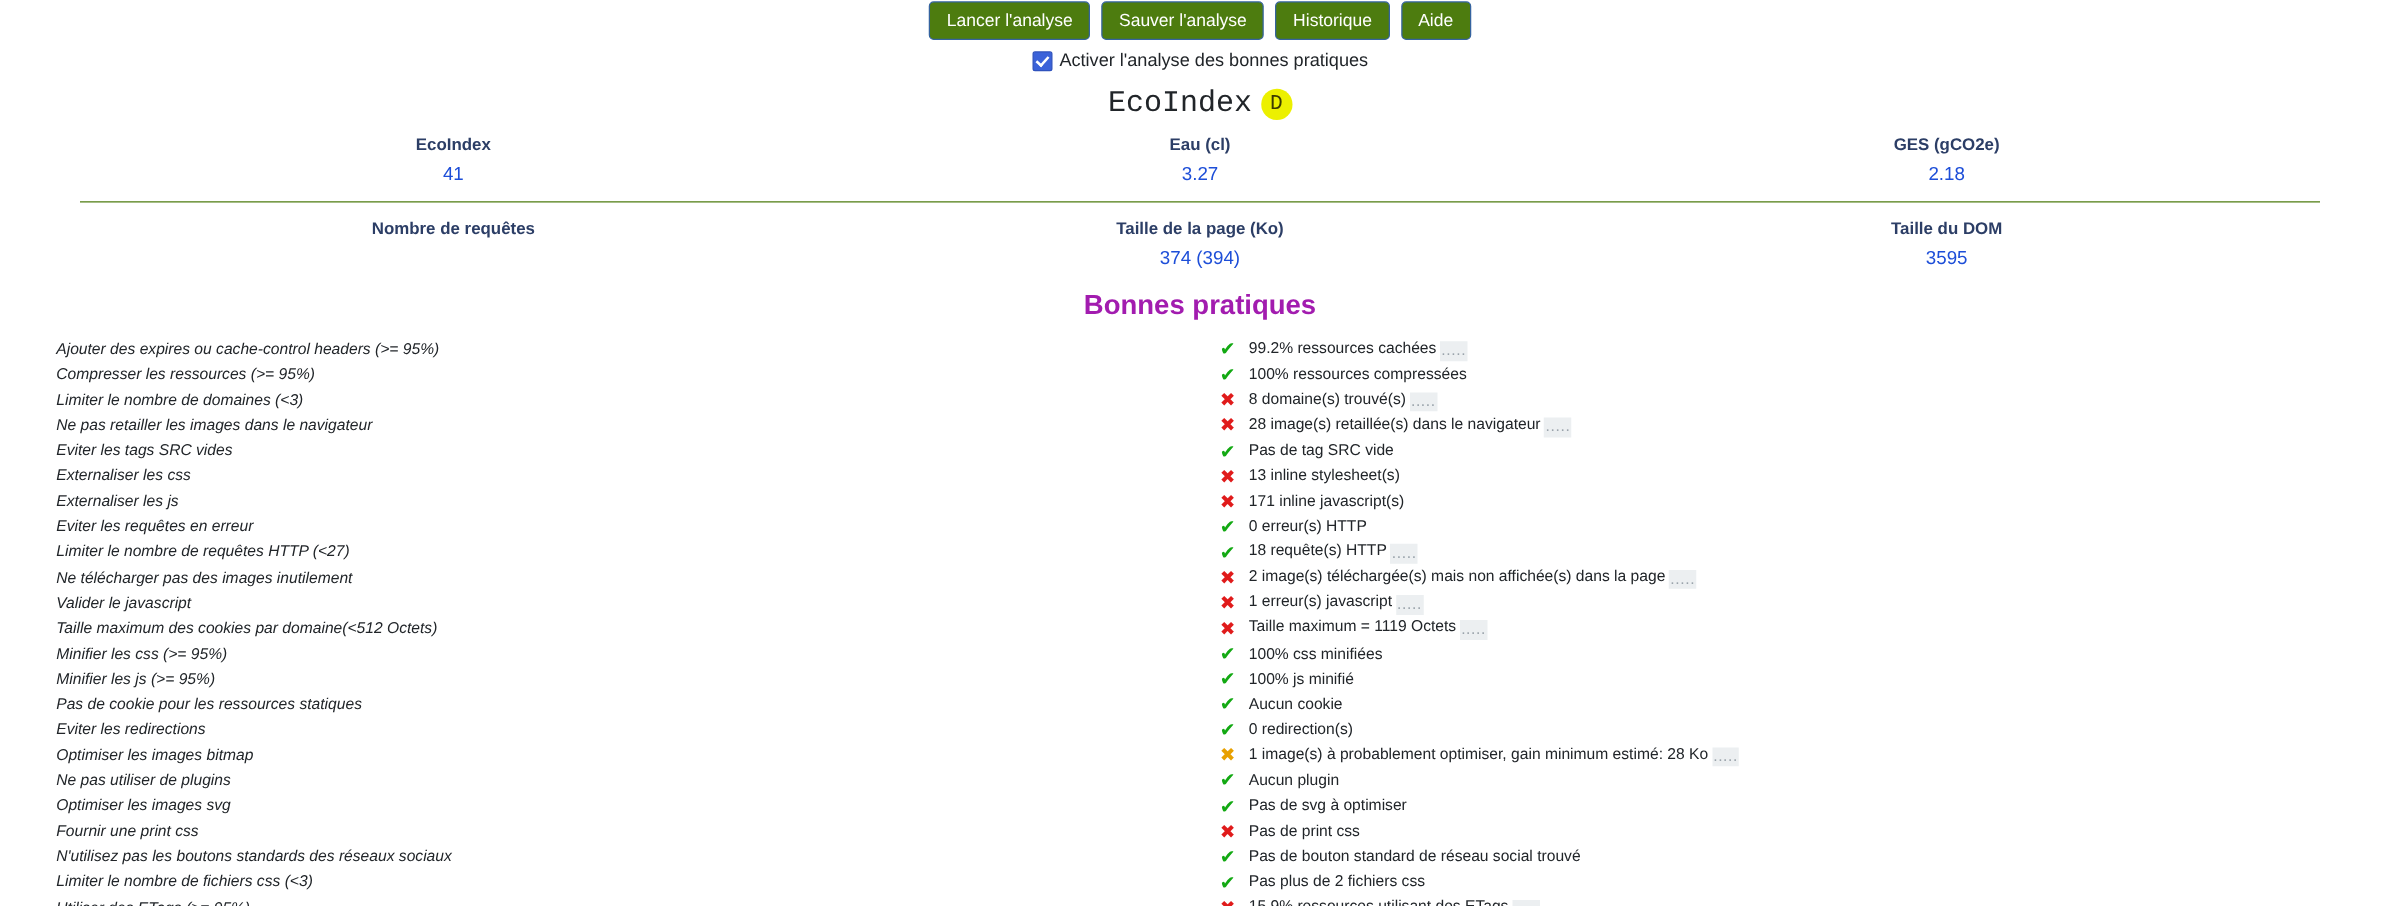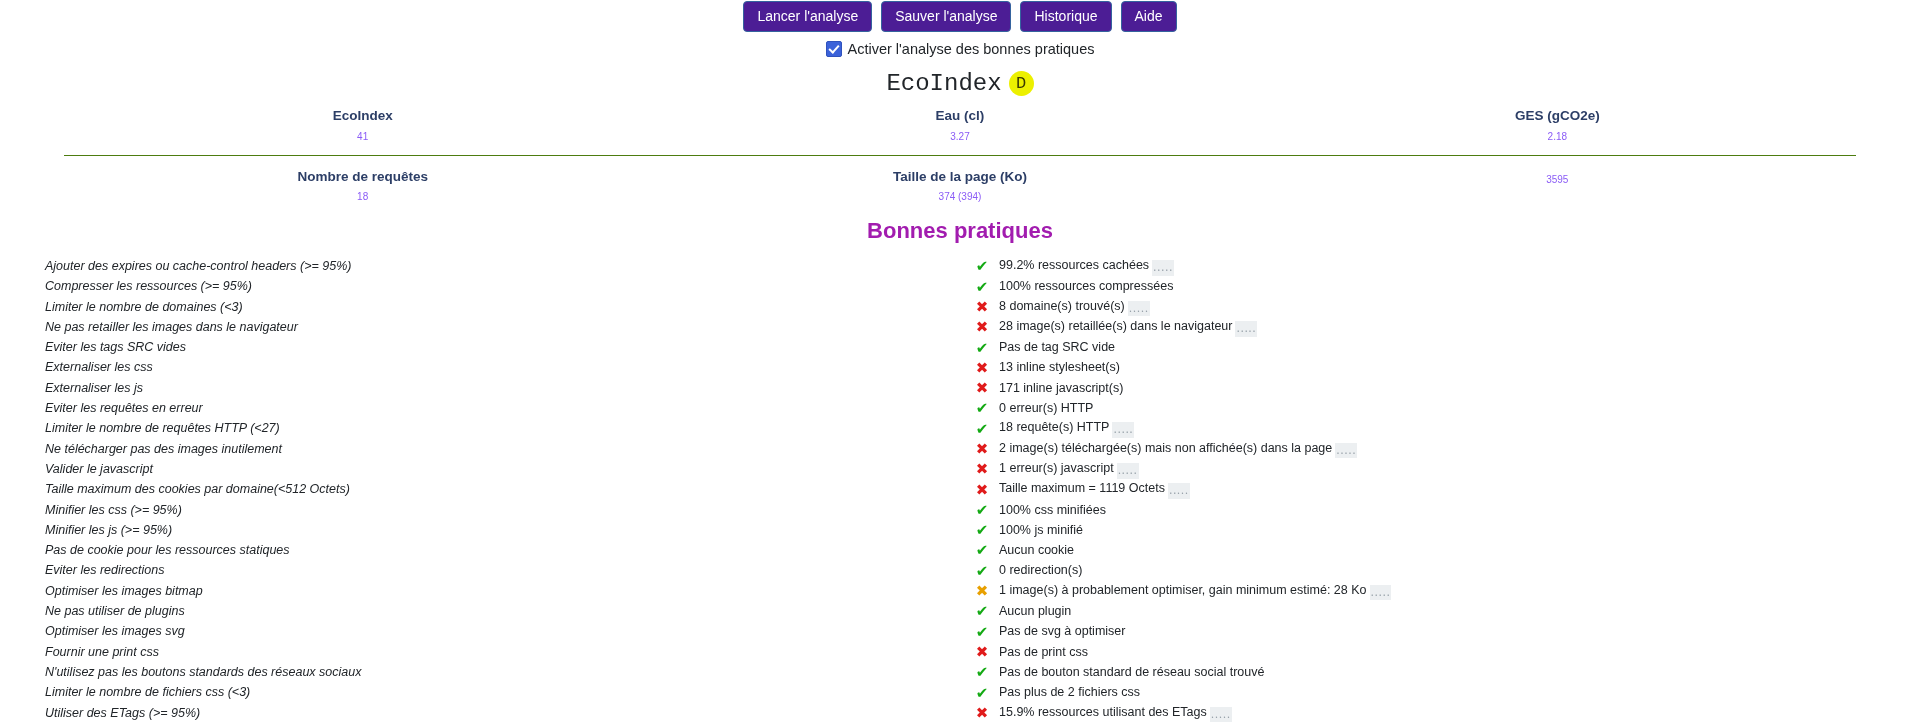--- a/index.html
+++ b/index.html
@@ -22,21 +22,21 @@
 
   
   .toolbar {
     display: flex;
     justify-content: center;
     align-items: flex-start;
     gap: 9px;
     padding-top: 1px;
   }
   .btn {
-    background: #4c1d95;
+    background: #4d7c0f;
     color: #ffffff;
     border: 1px solid #35639f;
     border-radius: 4px;
     font-size: 14px;
     line-height: 1;
     padding: 7px 13px 8px 13px;
     font-family: "Liberation Sans", sans-serif;
     cursor: pointer;
     white-space: nowrap;
   }
@@ -125,22 +125,22 @@
     flex: 1 1 0;
     text-align: center;
   }
   .metric .m-label {
     font-size: 13.5px;
     font-weight: bold;
     color: #2c3e66;
     line-height: 1.3;
   }
   .metric .m-value {
-    font-size: 10px;
-    color: #8b5cf6;
+    font-size: 15px;
+    color: #1d4ed8;
     margin-top: 5px;
     line-height: 1.3;
   }
   .metrics-wrap {
     width: 1792px;
     margin: 0 auto;
   }
 
   
   .practices {
@@ -227,27 +227,27 @@
           <div class="m-value">3.27</div>
         </div>
         <div class="metric">
           <div class="m-label">GES (gCO2e)</div>
           <div class="m-value">2.18</div>
         </div>
       </div>
     <div class="metrics bordered">
         <div class="metric">
           <div class="m-label">Nombre de requêtes</div>
-          <div class="m-value">18</div>
         </div>
         <div class="metric">
           <div class="m-label">Taille de la page (Ko)</div>
           <div class="m-value">374 (394)</div>
         </div>
         <div class="metric">
+          <div class="m-label">Taille du DOM</div>
           <div class="m-value">3595</div>
         </div>
       </div>
   </div>
 
   <div class="section-title">Bonnes pratiques</div>
 
   <table class="practices">
     <colgroup>
       <col class="col-label">

